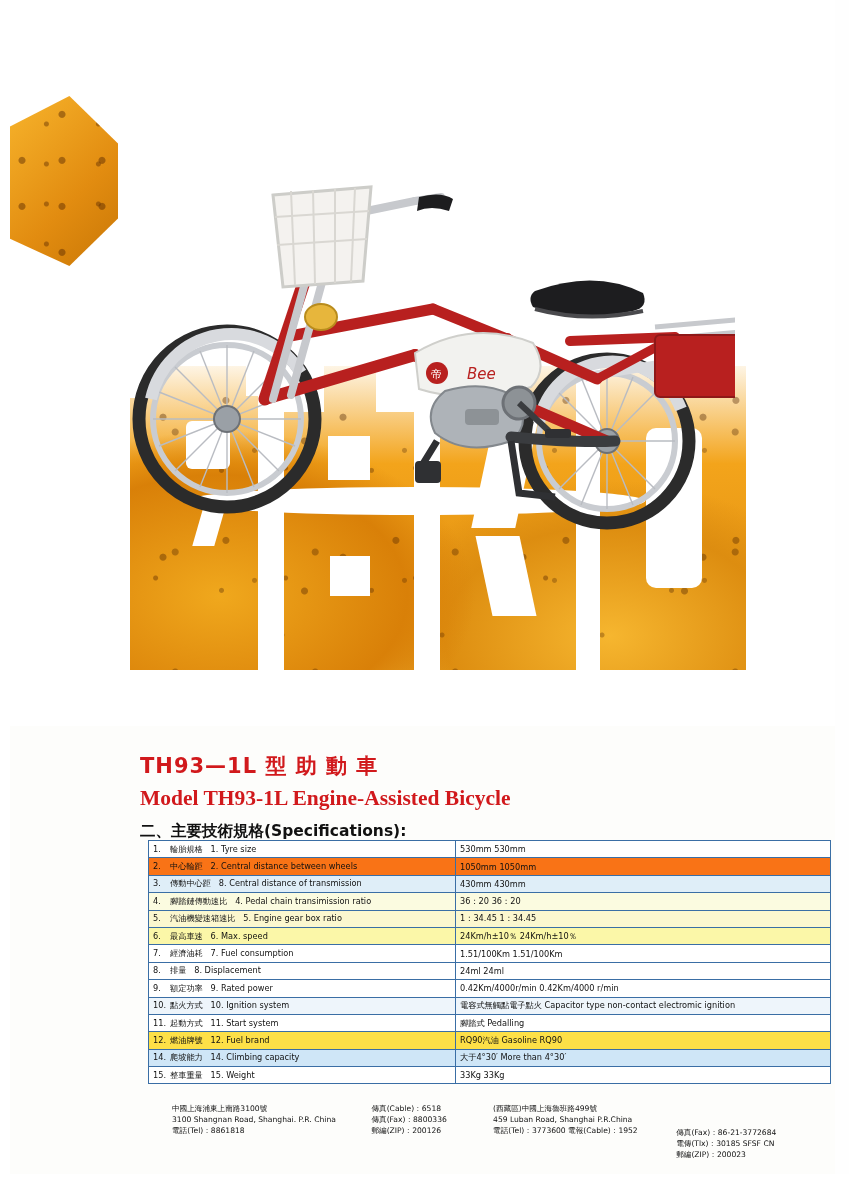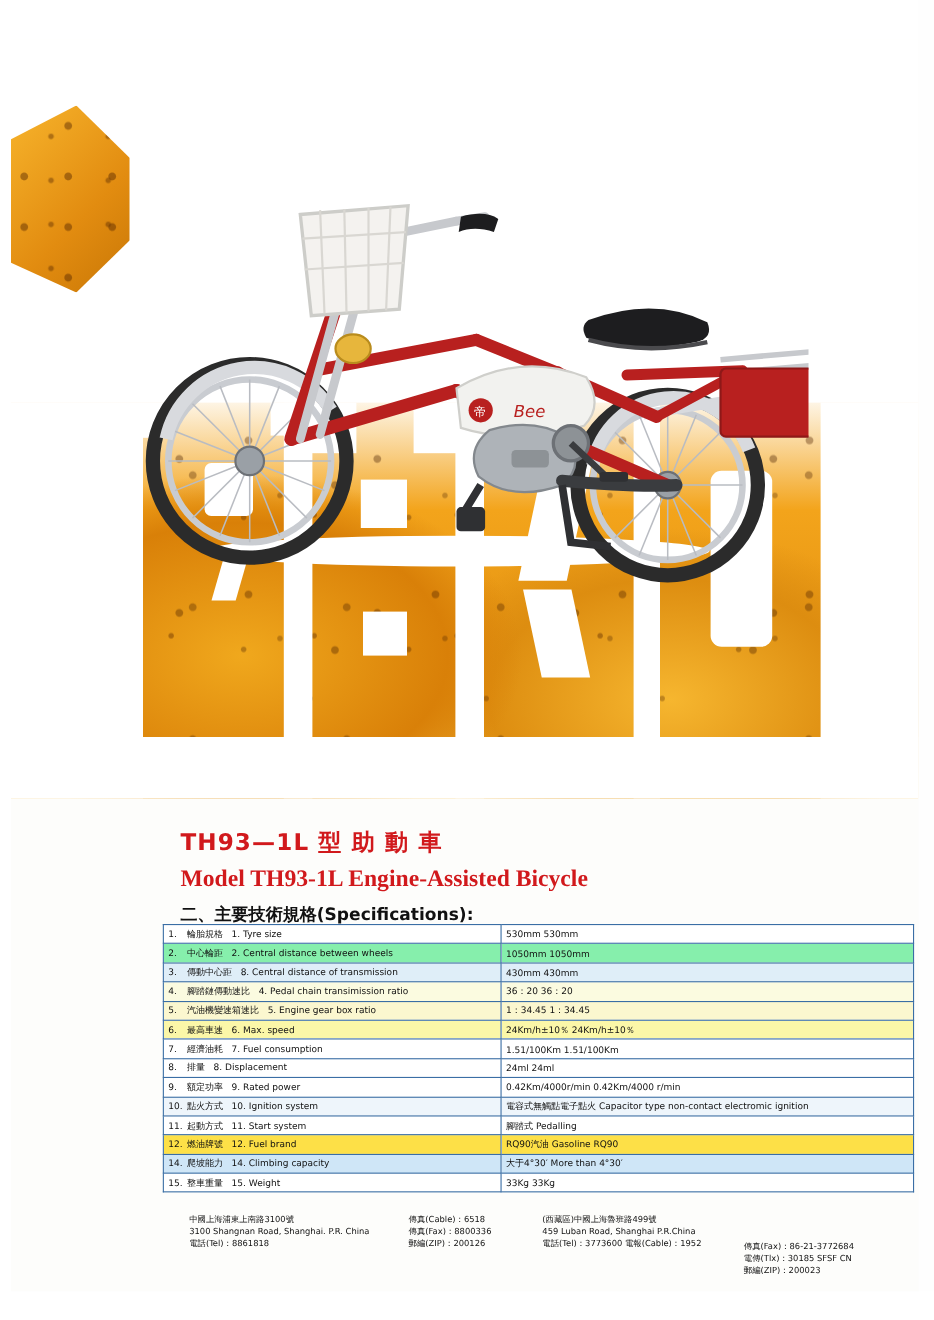--- a/index.html
+++ b/index.html
@@ -71,21 +71,21 @@
   
   .cut{position:absolute;background:#ffffff;}
 
   
   .bike{
     position:absolute;left:105px;top:105px;width:620px;height:400px;
   }
   .bike svg{display:block;}
 
   
-  .titles{position:absolute;left:164px;top:752px;width:660px;}
+  .titles{position:absolute;left:140px;top:752px;width:660px;}
   .title-cn{
     color:#d1191c;font-weight:bold;font-size:21px;letter-spacing:1px;
     font-family:"DejaVu Sans", sans-serif;
     margin:0 0 6px 0;
   }
   .title-en{
     color:#d1191c;font-weight:bold;font-size:21.5px;
     font-family:"Liberation Serif", serif;
     margin:0 0 10px 0;
   }
@@ -108,21 +108,21 @@
     font-size:8.2px;
     font-family:"DejaVu Sans", sans-serif;
     color:#111;
     white-space:nowrap;
     overflow:hidden;
     vertical-align:middle;
   }
   td.c-label{width:298px;}
   td.c-value{width:366px;}
   tr.r0 td{background:#ffffff;}
-  tr.r1 td{background:#86efac;}
+  tr.r1 td{background:#f97316;}
   tr.r2 td{background:#dfeef8;}
   tr.r3 td{background:#fbfbe0;}
   tr.r4 td{background:#fbf7cf;}
   tr.r5 td{background:#fbf7a8;}
   tr.r6 td{background:#ffffff;}
   tr.r7 td{background:#ffffff;}
   tr.r8 td{background:#ffffff;}
   tr.r9 td{background:#eef5fb;}
   tr.r10 td{background:#ffffff;}
   tr.r11 td{background:#fde047;}

